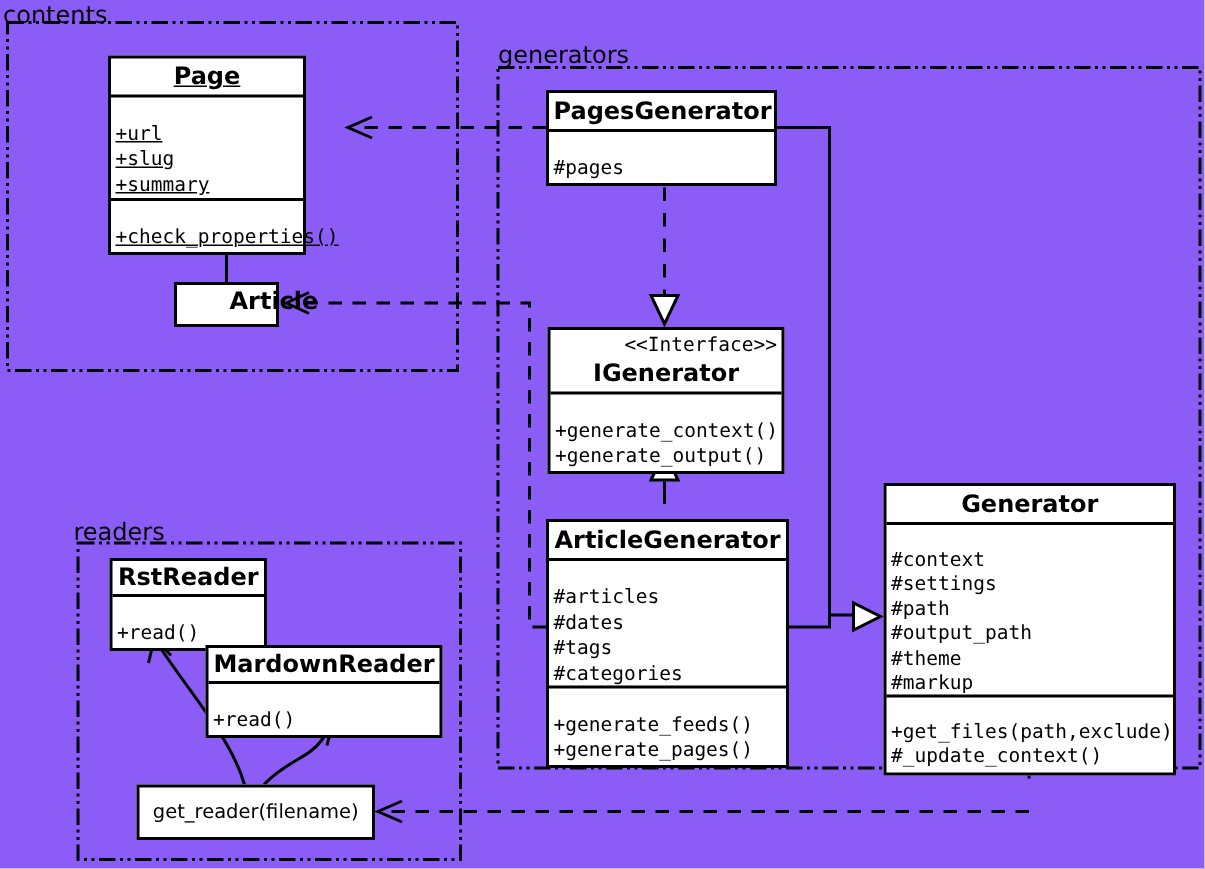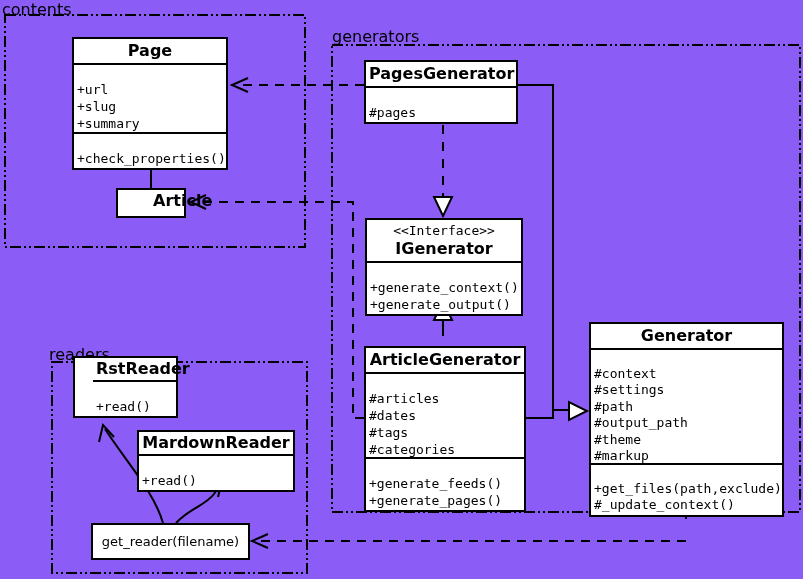--- a/index.html
+++ b/index.html
@@ -3,21 +3,21 @@
 <meta charset="utf-8">
 <style>
   html,body{margin:0;padding:0;background:#fff;}
   #canvas{position:relative;width:803px;height:579px;background:#8b5cf6;overflow:hidden;
           font-family:"DejaVu Sans",sans-serif;color:#000;}
   #wires{position:absolute;left:0;top:0;}
   .pkg-label{position:absolute;font:16px "DejaVu Sans",sans-serif;color:#000;white-space:nowrap;}
   .cls{position:absolute;background:#fff;border:2px solid #000;box-sizing:border-box;}
   .cls .title{font:bold 16px "DejaVu Sans",sans-serif;text-align:center;padding:2px 3px 3px;white-space:nowrap;}
   .cls .title.hasrule{border-bottom:2px solid #000;}
-  .cls .stereo{font:13px "DejaVu Sans Mono",monospace;font-weight:normal;text-align:center;line-height:16px;}
+  .cls .stereo{font:13px "DejaVu Sans Mono",monospace;font-weight:normal;text-align:right;line-height:16px;}
   .cls .sec{font:13px "DejaVu Sans Mono",monospace;padding:1px 2px 1px 3px;border-bottom:2px solid #000;margin-top:15px;}
   .cls .sec.last{border-bottom:none;}
   .cls .sec div{line-height:17px;white-space:pre;}
   .cls .sec.tight div{line-height:16.4px;}
   .plainbox{position:absolute;background:#fff;border:2px solid #000;box-sizing:border-box;
             display:flex;align-items:center;justify-content:center;
             font:13px "DejaVu Sans",sans-serif;white-space:nowrap;}
 </style>
 </head>
 <body>
@@ -75,21 +75,21 @@
     <g stroke="#000" stroke-width="2" fill="none">
       <path d="M176,523 C190,508 206,505 214,494 C218,489 220,486 222,483"></path>
       <polyline points="209,489 222,481 218,497"></polyline>
     </g>
   </svg>
 
   <div class="pkg-label" style="left:2px;top:0px;">contents</div>
   <div class="pkg-label" style="left:332px;top:27px;">generators</div>
   <div class="pkg-label" style="left:49px;top:345px;">readers</div>
 
-  <div class="cls" style="left:72px;top:37px;width:156px;">
+  <div class="cls" style="left:72px;top:37px;width:132px;text-decoration:underline;">
     <div class="title hasrule">Page</div>
     <div class="sec" style="height:50px;">
       <div>+url</div>
       <div>+slug</div>
       <div>+summary</div>
     </div>
     <div class="sec last">
       <div>+check_properties()</div>
     </div>
   </div>
@@ -139,21 +139,21 @@
       <div>#output_path</div>
       <div>#theme</div>
       <div>#markup</div>
     </div>
     <div class="sec last tight">
       <div>+get_files(path,exclude)</div>
       <div>#_update_context()</div>
     </div>
   </div>
 
-  <div class="cls" style="left:73px;top:356px;width:105px;padding-left:18px;">
+  <div class="cls" style="left:73px;top:372px;width:105px;">
     <div class="title hasrule" style="padding:1px 3px 2px;">RstReader</div>
     <div class="sec last">
       <div>+read()</div>
     </div>
   </div>
 
   <div class="cls" style="left:137px;top:430px;width:158px;">
     <div class="title hasrule" style="padding:1px 3px 2px;">MardownReader</div>
     <div class="sec last">
       <div>+read()</div>

